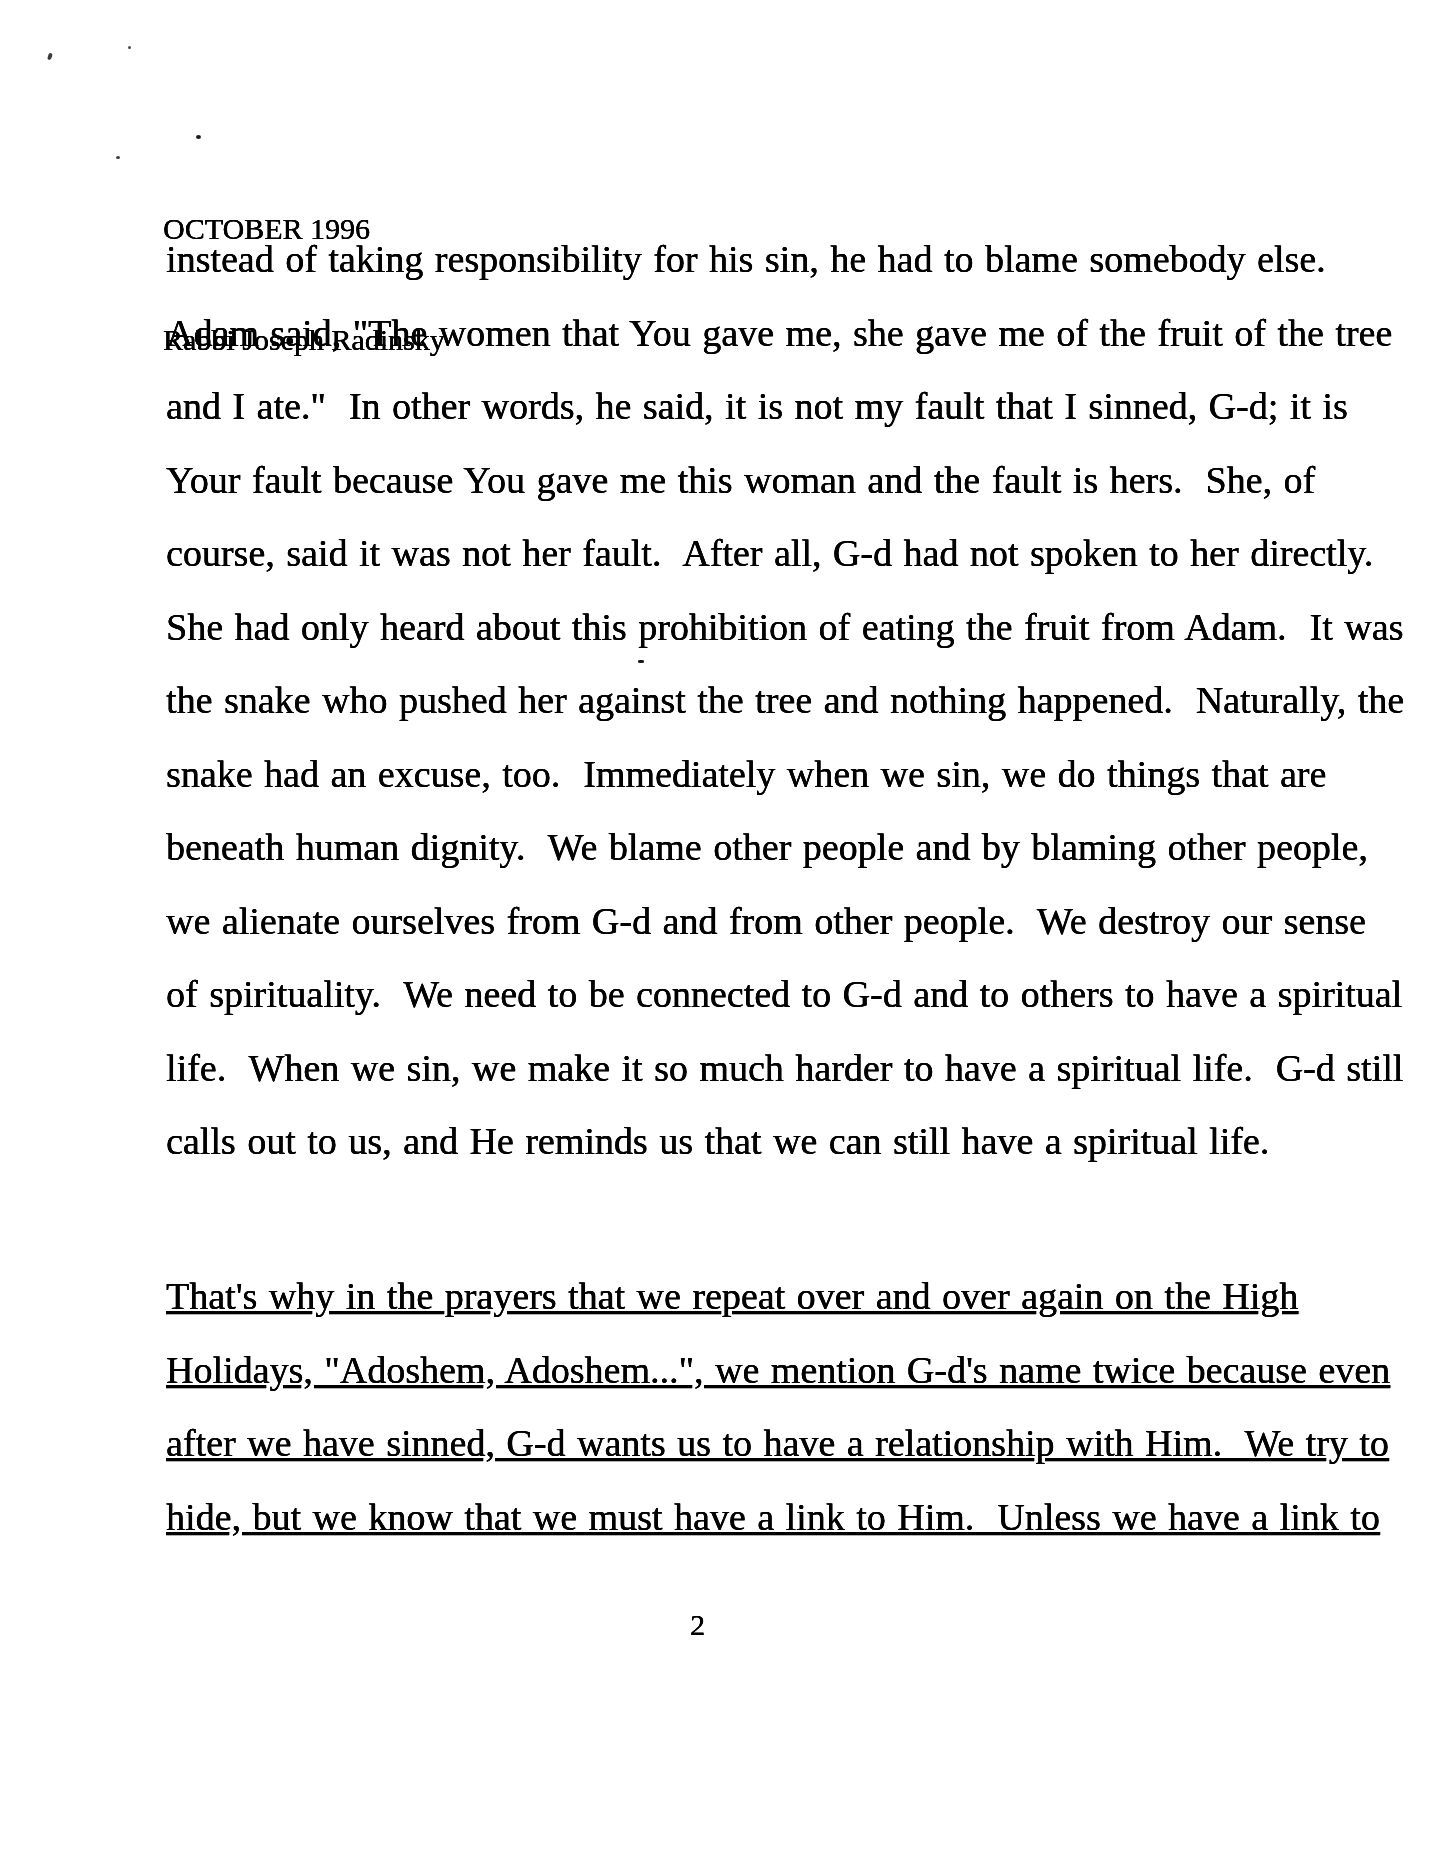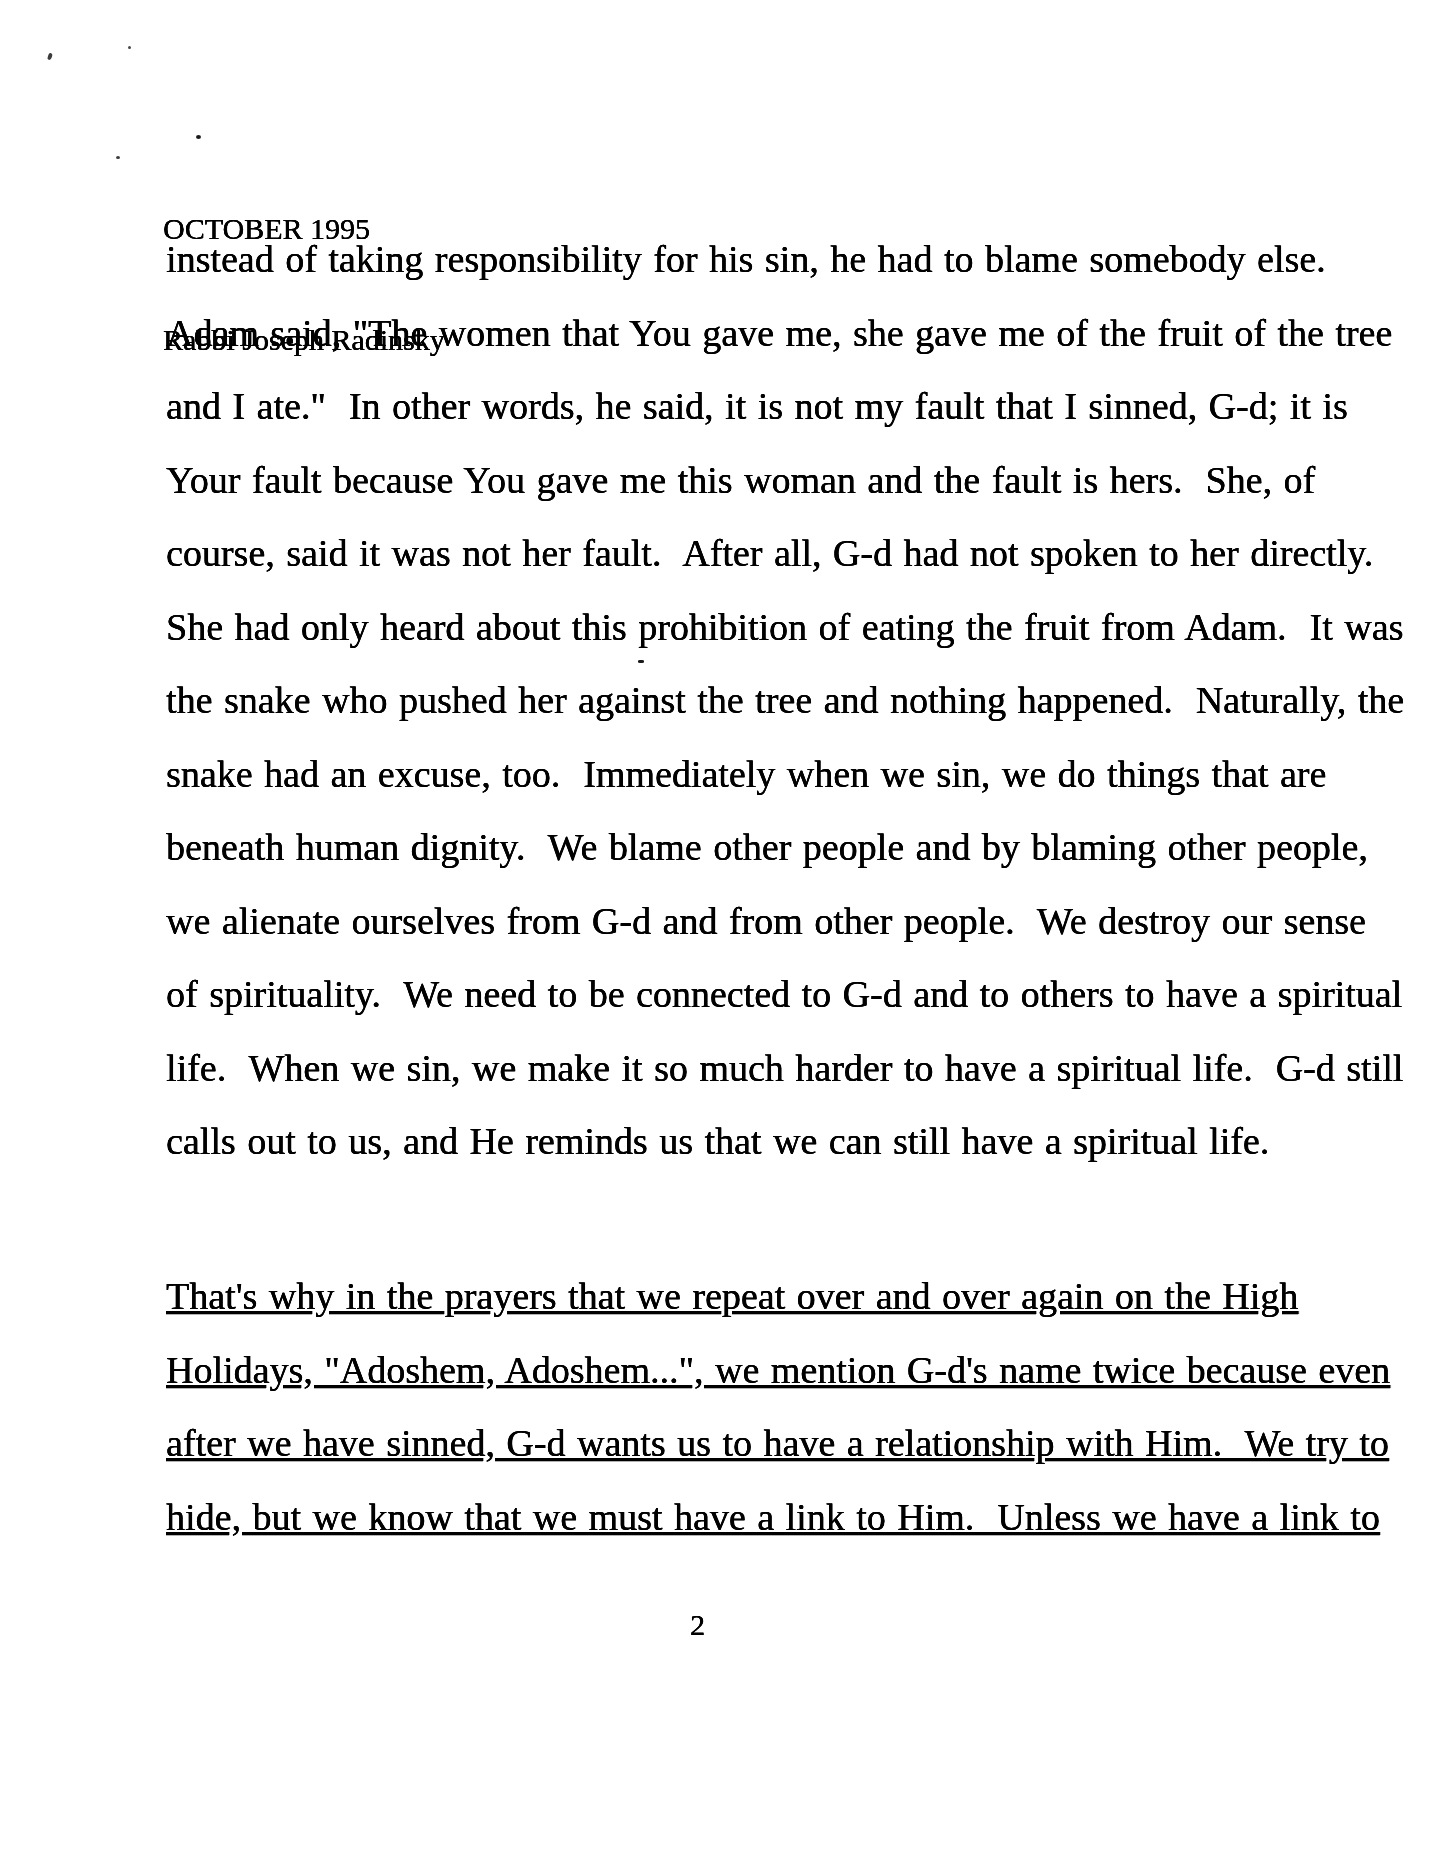--- a/index.html
+++ b/index.html
@@ -65,21 +65,21 @@
 
 <div class="page">
 
   <span class="speck speck-1"></span>
   <span class="speck speck-2"></span>
   <span class="speck speck-3"></span>
   <span class="speck speck-4"></span>
   <span class="speck speck-5"></span>
 
   <header class="doc-header scan-text">
-    <div>OCTOBER 1995</div>
+    <div>OCTOBER 1996</div>
     <div>Rabbi Joseph Radinsky</div>
   </header>
 
   <div class="para para-1 scan-text"><div class="line">instead of taking responsibility for his sin, he had to blame somebody else.</div><div class="line">Adam said, "The women that You gave me, she gave me of the fruit of the tree</div><div class="line">and I ate."  In other words, he said, it is not my fault that I sinned, G-d; it is</div><div class="line">Your fault because You gave me this woman and the fault is hers.  She, of</div><div class="line">course, said it was not her fault.  After all, G-d had not spoken to her directly.</div><div class="line">She had only heard about this prohibition of eating the fruit from Adam.  It was</div><div class="line">the snake who pushed her against the tree and nothing happened.  Naturally, the</div><div class="line">snake had an excuse, too.  Immediately when we sin, we do things that are</div><div class="line">beneath human dignity.  We blame other people and by blaming other people,</div><div class="line">we alienate ourselves from G-d and from other people.  We destroy our sense</div><div class="line">of spirituality.  We need to be connected to G-d and to others to have a spiritual</div><div class="line">life.  When we sin, we make it so much harder to have a spiritual life.  G-d still</div><div class="line">calls out to us, and He reminds us that we can still have a spiritual life.</div></div>
 
   <div class="para para-2 scan-text"><div class="line">That's why in the prayers that we repeat over and over again on the High</div><div class="line">Holidays, "Adoshem, Adoshem...", we mention G-d's name twice because even</div><div class="line">after we have sinned, G-d wants us to have a relationship with Him.  We try to</div><div class="line">hide, but we know that we must have a link to Him.  Unless we have a link to</div></div>
 
   <div class="page-number scan-text">2</div>
 
 </div>

